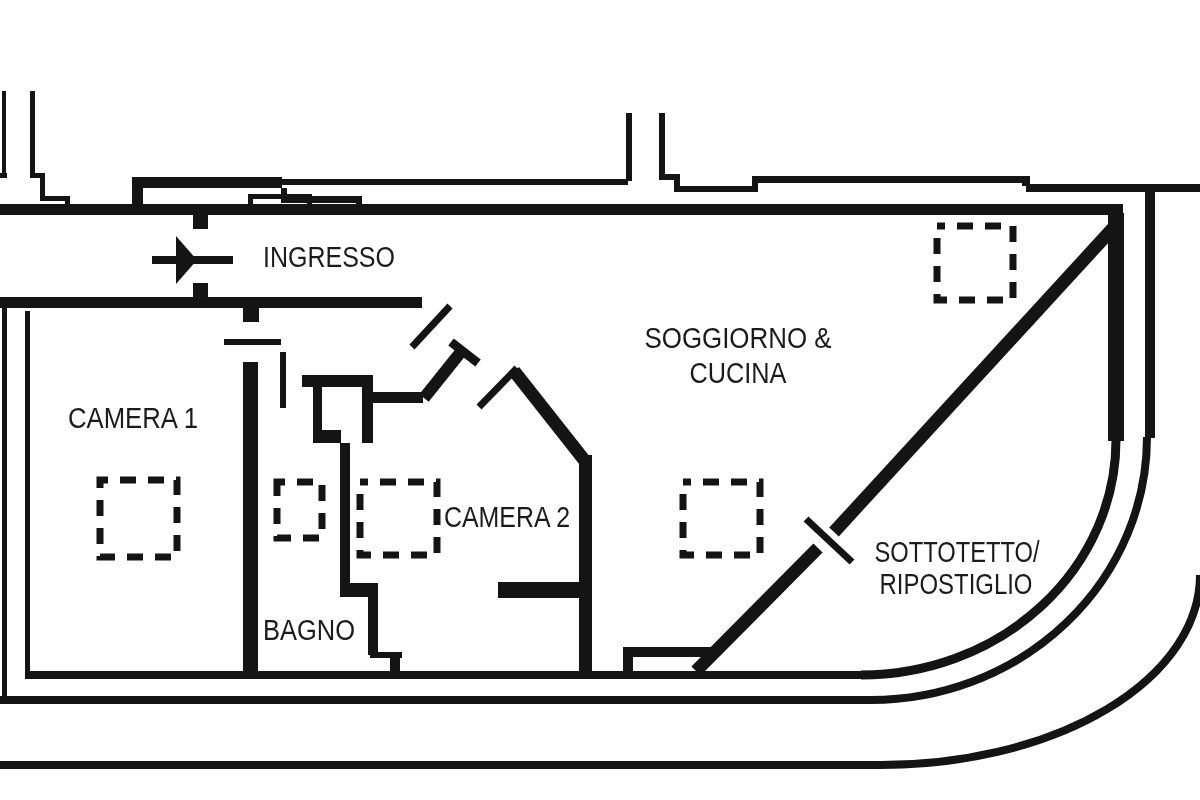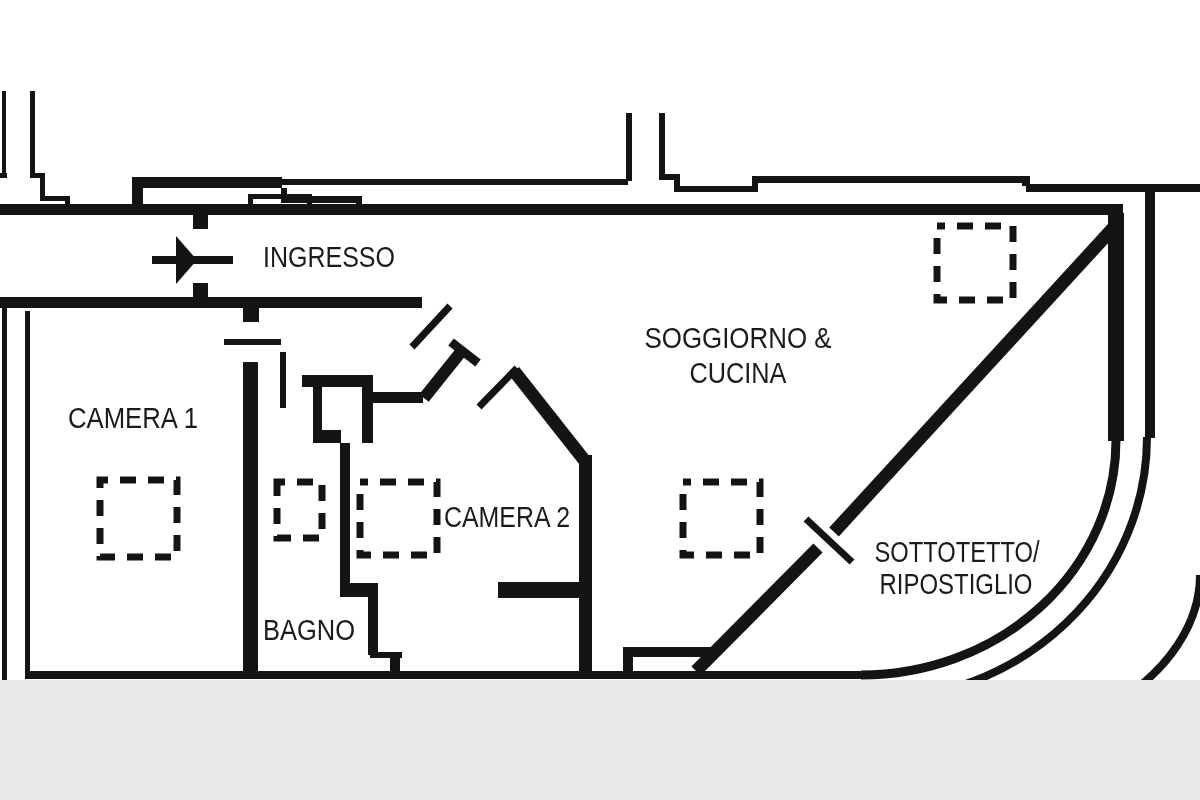--- a/index.html
+++ b/index.html
@@ -2,21 +2,21 @@
 <html style="--bg: #ffffff; --wall: #141414; --ink: #1b1b1b;"><head>
 <meta charset="utf-8">
 <style>
   :root{
     --bg: #ffffff;
     --wall: #141414;
     --ink: #1b1b1b;
   }
   html,body{margin:0;padding:0;background:#e8e8e8;}
   .stage{
-    width:1200px;height:680px;
+    width:1200px;height:800px;
     background:var(--bg,#fff);
     position:relative;
     overflow:hidden;
     font-family:"Liberation Sans", sans-serif;
   }
   svg{display:block;width:1200px;height:800px;}
   .wall{fill:var(--wall,#141414);stroke:none;}
   .wline{stroke:var(--wall,#141414);fill:none;stroke-linecap:butt;}
   .skylight{
     fill:none;

